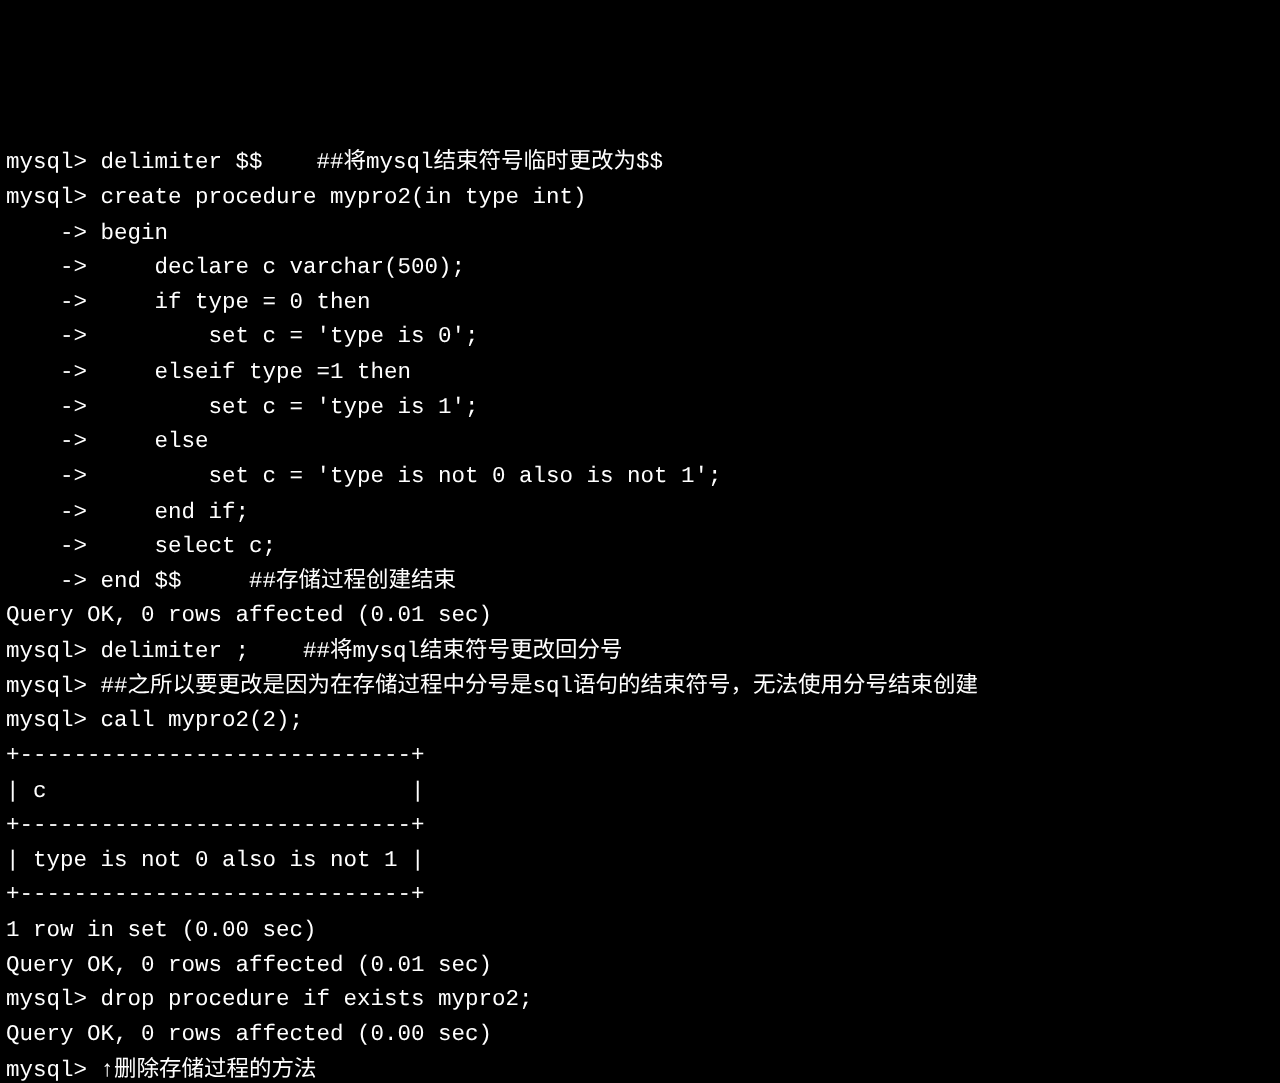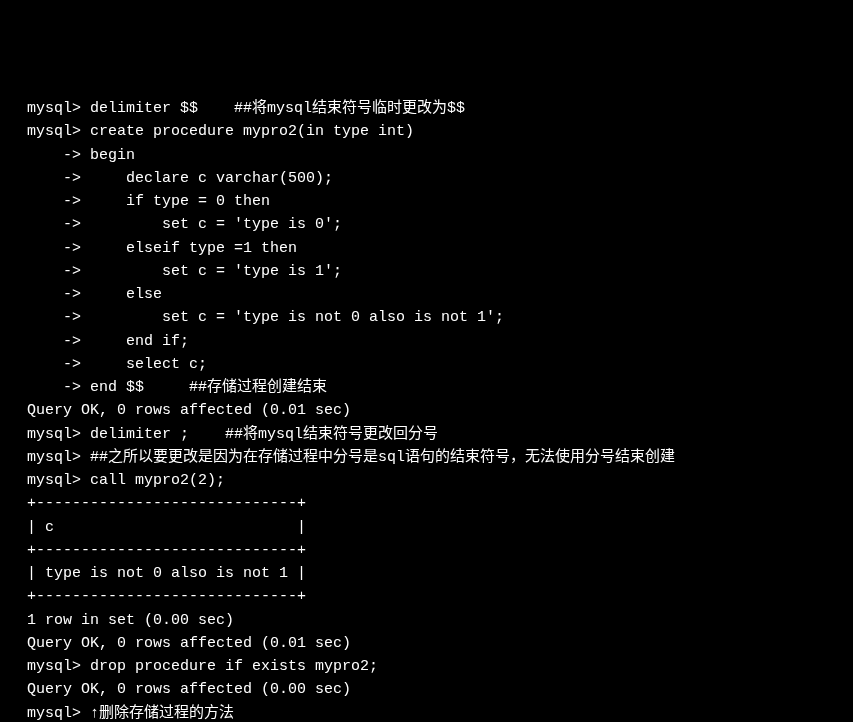--- a/index.html
+++ b/index.html
@@ -14,21 +14,20 @@
       font-size: 15px;
       line-height: 1.55;
       padding: 4px;
       width: 853px;
       height: 722px;
       overflow: hidden;
       white-space: pre;
     }
     .line {
       display: block;
-      margin-left: 23px;
     }
   </style>
 </head>
 <body>
 
 
 
 <div><span class="line">mysql&gt; delimiter $$    ##将mysql结束符号临时更改为$$</span><span class="line">mysql&gt; create procedure mypro2(in type int)</span><span class="line">    -&gt; begin</span><span class="line">    -&gt;     declare c varchar(500);</span><span class="line">    -&gt;     if type = 0 then</span><span class="line">    -&gt;         set c = 'type is 0';</span><span class="line">    -&gt;     elseif type =1 then</span><span class="line">    -&gt;         set c = 'type is 1';</span><span class="line">    -&gt;     else</span><span class="line">    -&gt;         set c = 'type is not 0 also is not 1';</span><span class="line">    -&gt;     end if;</span><span class="line">    -&gt;     select c;</span><span class="line">    -&gt; end $$     ##存储过程创建结束</span><span class="line">Query OK, 0 rows affected (0.01 sec)</span><span class="line"></span><span class="line">mysql&gt; delimiter ;    ##将mysql结束符号更改回分号</span><span class="line">mysql&gt; ##之所以要更改是因为在存储过程中分号是sql语句的结束符号，无法使用分号结束创建</span><span class="line">mysql&gt; call mypro2(2);</span><span class="line">+-----------------------------+</span><span class="line">| c                           |</span><span class="line">+-----------------------------+</span><span class="line">| type is not 0 also is not 1 |</span><span class="line">+-----------------------------+</span><span class="line">1 row in set (0.00 sec)</span><span class="line"></span><span class="line">Query OK, 0 rows affected (0.01 sec)</span><span class="line"></span><span class="line">mysql&gt; drop procedure if exists mypro2;</span><span class="line">Query OK, 0 rows affected (0.00 sec)</span><span class="line"></span><span class="line">mysql&gt; ↑删除存储过程的方法</span></div>
 
 

